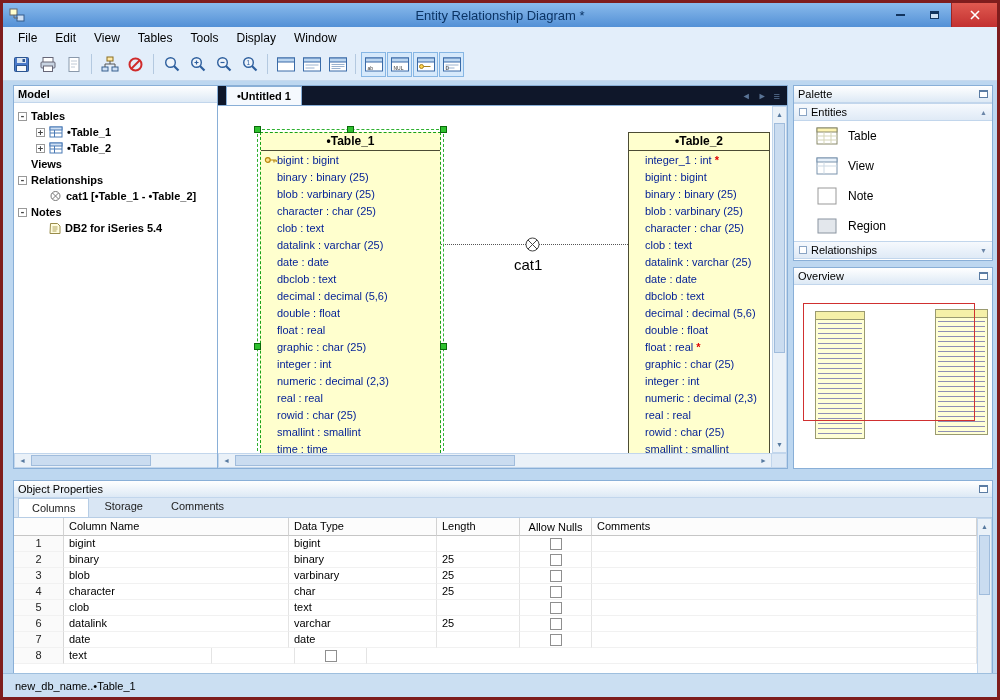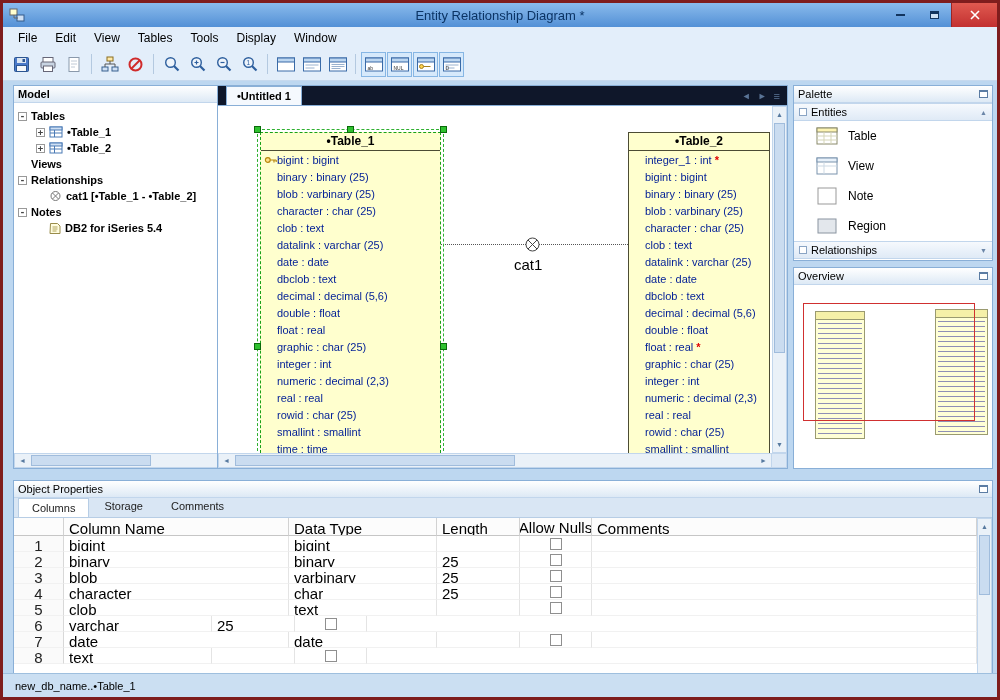--- a/index.html
+++ b/index.html
@@ -85,21 +85,21 @@
   .ov-t1{left:21px;top:26px;width:50px;height:128px;}
   .ov-t2{left:141px;top:24px;width:53px;height:126px;}
   .ov-viewport{position:absolute;left:9px;top:18px;width:172px;height:118px;border:1px solid #d03030;z-index:2;}
   
   .props-panel{left:10px;top:477px;width:980px;height:252px;display:flex;flex-direction:column;}
   .props-tabs{height:20px;background:#d9e6f4;display:flex;padding-left:4px;gap:2px;border-bottom:1px solid #b7cde5;}
   .ptab{height:17px;padding:2px 13px;font-size:11px;color:#222;}
   .ptab.active{height:19px;background:#fff;border:1px solid #b7cde5;border-bottom:none;padding-top:3px;}
   .grid{flex:1;display:flex;min-height:0;}
   .grid-main{flex:1;overflow:hidden;background:#fff;}
-  .grow{display:flex;height:16px;font-size:15px;}
+  .grow{display:flex;height:16px;font-size:11px;}
   .grow.ghead{height:18px;}
   .gcell{border-right:1px solid #e4e4e4;border-bottom:1px solid #f1f1f1;padding:1px 5px;overflow:hidden;white-space:nowrap;}
   .ghead .gcell{background:#fcfcfc;border-right:1px solid #d2d2d2;border-bottom:1px solid #c6c6c6;padding-top:2px;}
   .c-num{flex:0 0 50px;text-align:center;background:#fafafa;border-right:1px solid #d8d8d8;color:#222;}
   .c-name{flex:0 0 225px;} .c-type{flex:0 0 148px;} .c-len{flex:0 0 83px;}
   .c-null{flex:0 0 72px;display:flex;justify-content:center;align-items:center;}
   .c-com{flex:1;}
   .checkbox{width:12px;height:12px;border:1px solid #8f8f8f;background:#fff;}
   .grid .scrollbar.v{border-left:1px solid #c2d6ec;}
   
@@ -675,20 +675,21 @@
               <div class="gcell c-name">clob</div>
               <div class="gcell c-type">text</div>
               <div class="gcell c-len"></div>
               <div class="gcell c-null">
                 <span class="checkbox"></span>
               </div>
               <div class="gcell c-com"></div>
             </div>
             <div class="grow">
               <div class="gcell c-num">6</div>
+              <div class="gcell c-name">datalink</div>
               <div class="gcell c-type">varchar</div>
               <div class="gcell c-len">25</div>
               <div class="gcell c-null">
                 <span class="checkbox"></span>
               </div>
               <div class="gcell c-com"></div>
             </div>
             <div class="grow">
               <div class="gcell c-num">7</div>
               <div class="gcell c-name">date</div>

